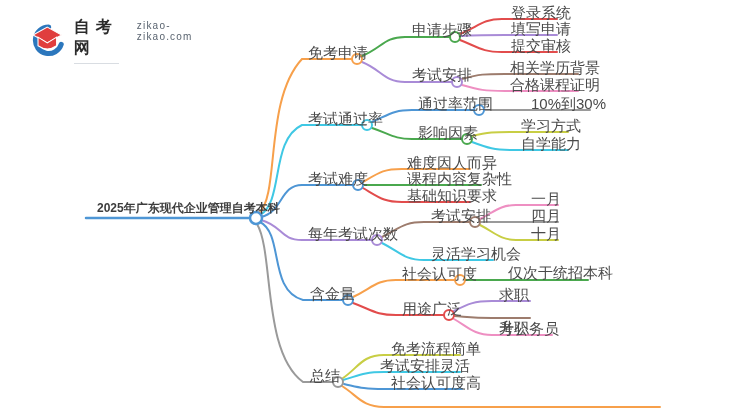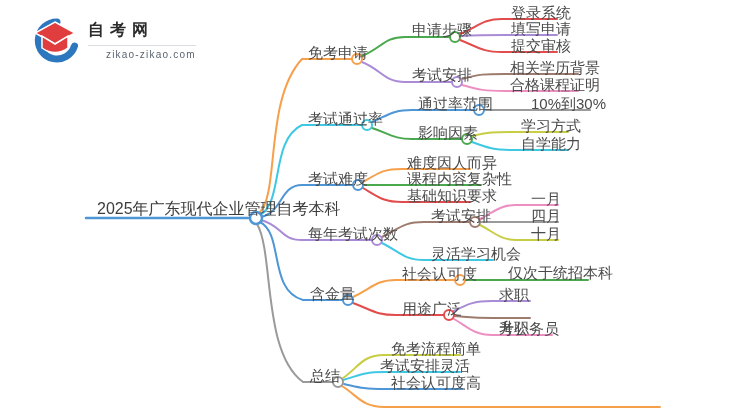--- a/index.html
+++ b/index.html
@@ -2,26 +2,26 @@
 <html><head>
 <meta charset="utf-8">
 <style>
   * { margin:0; padding:0; box-sizing:border-box; }
   html,body { width:750px; height:410px; overflow:hidden; background:#ffffff;
               font-family:"Liberation Sans", sans-serif; }
   #canvas { position:relative; width:750px; height:410px; background:#ffffff; }
   #wires { position:absolute; left:0; top:0; z-index:1; }
   .nd { position:absolute; z-index:2; white-space:nowrap; font-size:15px;
         color:#4a4a4a; line-height:13px; cursor:default; }
-  .nd.root { font-size:16px; color:#3d3d3d; }
+  .nd.root { font-size:12px; color:#3d3d3d;font-weight:bold; }
   .nd.long { letter-spacing:0.3px; }
   
   #logo { position:absolute; left:28px; top:16px; width:170px; height:48px; z-index:3;
           display:flex; align-items:center; gap:10px; }
-  #logo-text { display:flex; flex-direction:column; }
+  #logo-text { display:flex; flex-direction:row; }
   #logo-title { font-size:16px; font-weight:bold; color:#2b2b2b; letter-spacing:6px;
                 padding-bottom:4px; border-bottom:1px solid #d9dde2; }
   #logo-domain { font-size:10px; color:#5a6470; letter-spacing:1.2px; padding-top:3px;margin-left:18px; }
 </style>
 </head>
 <body>
 
 <div id="canvas">
 
   <div id="logo">

